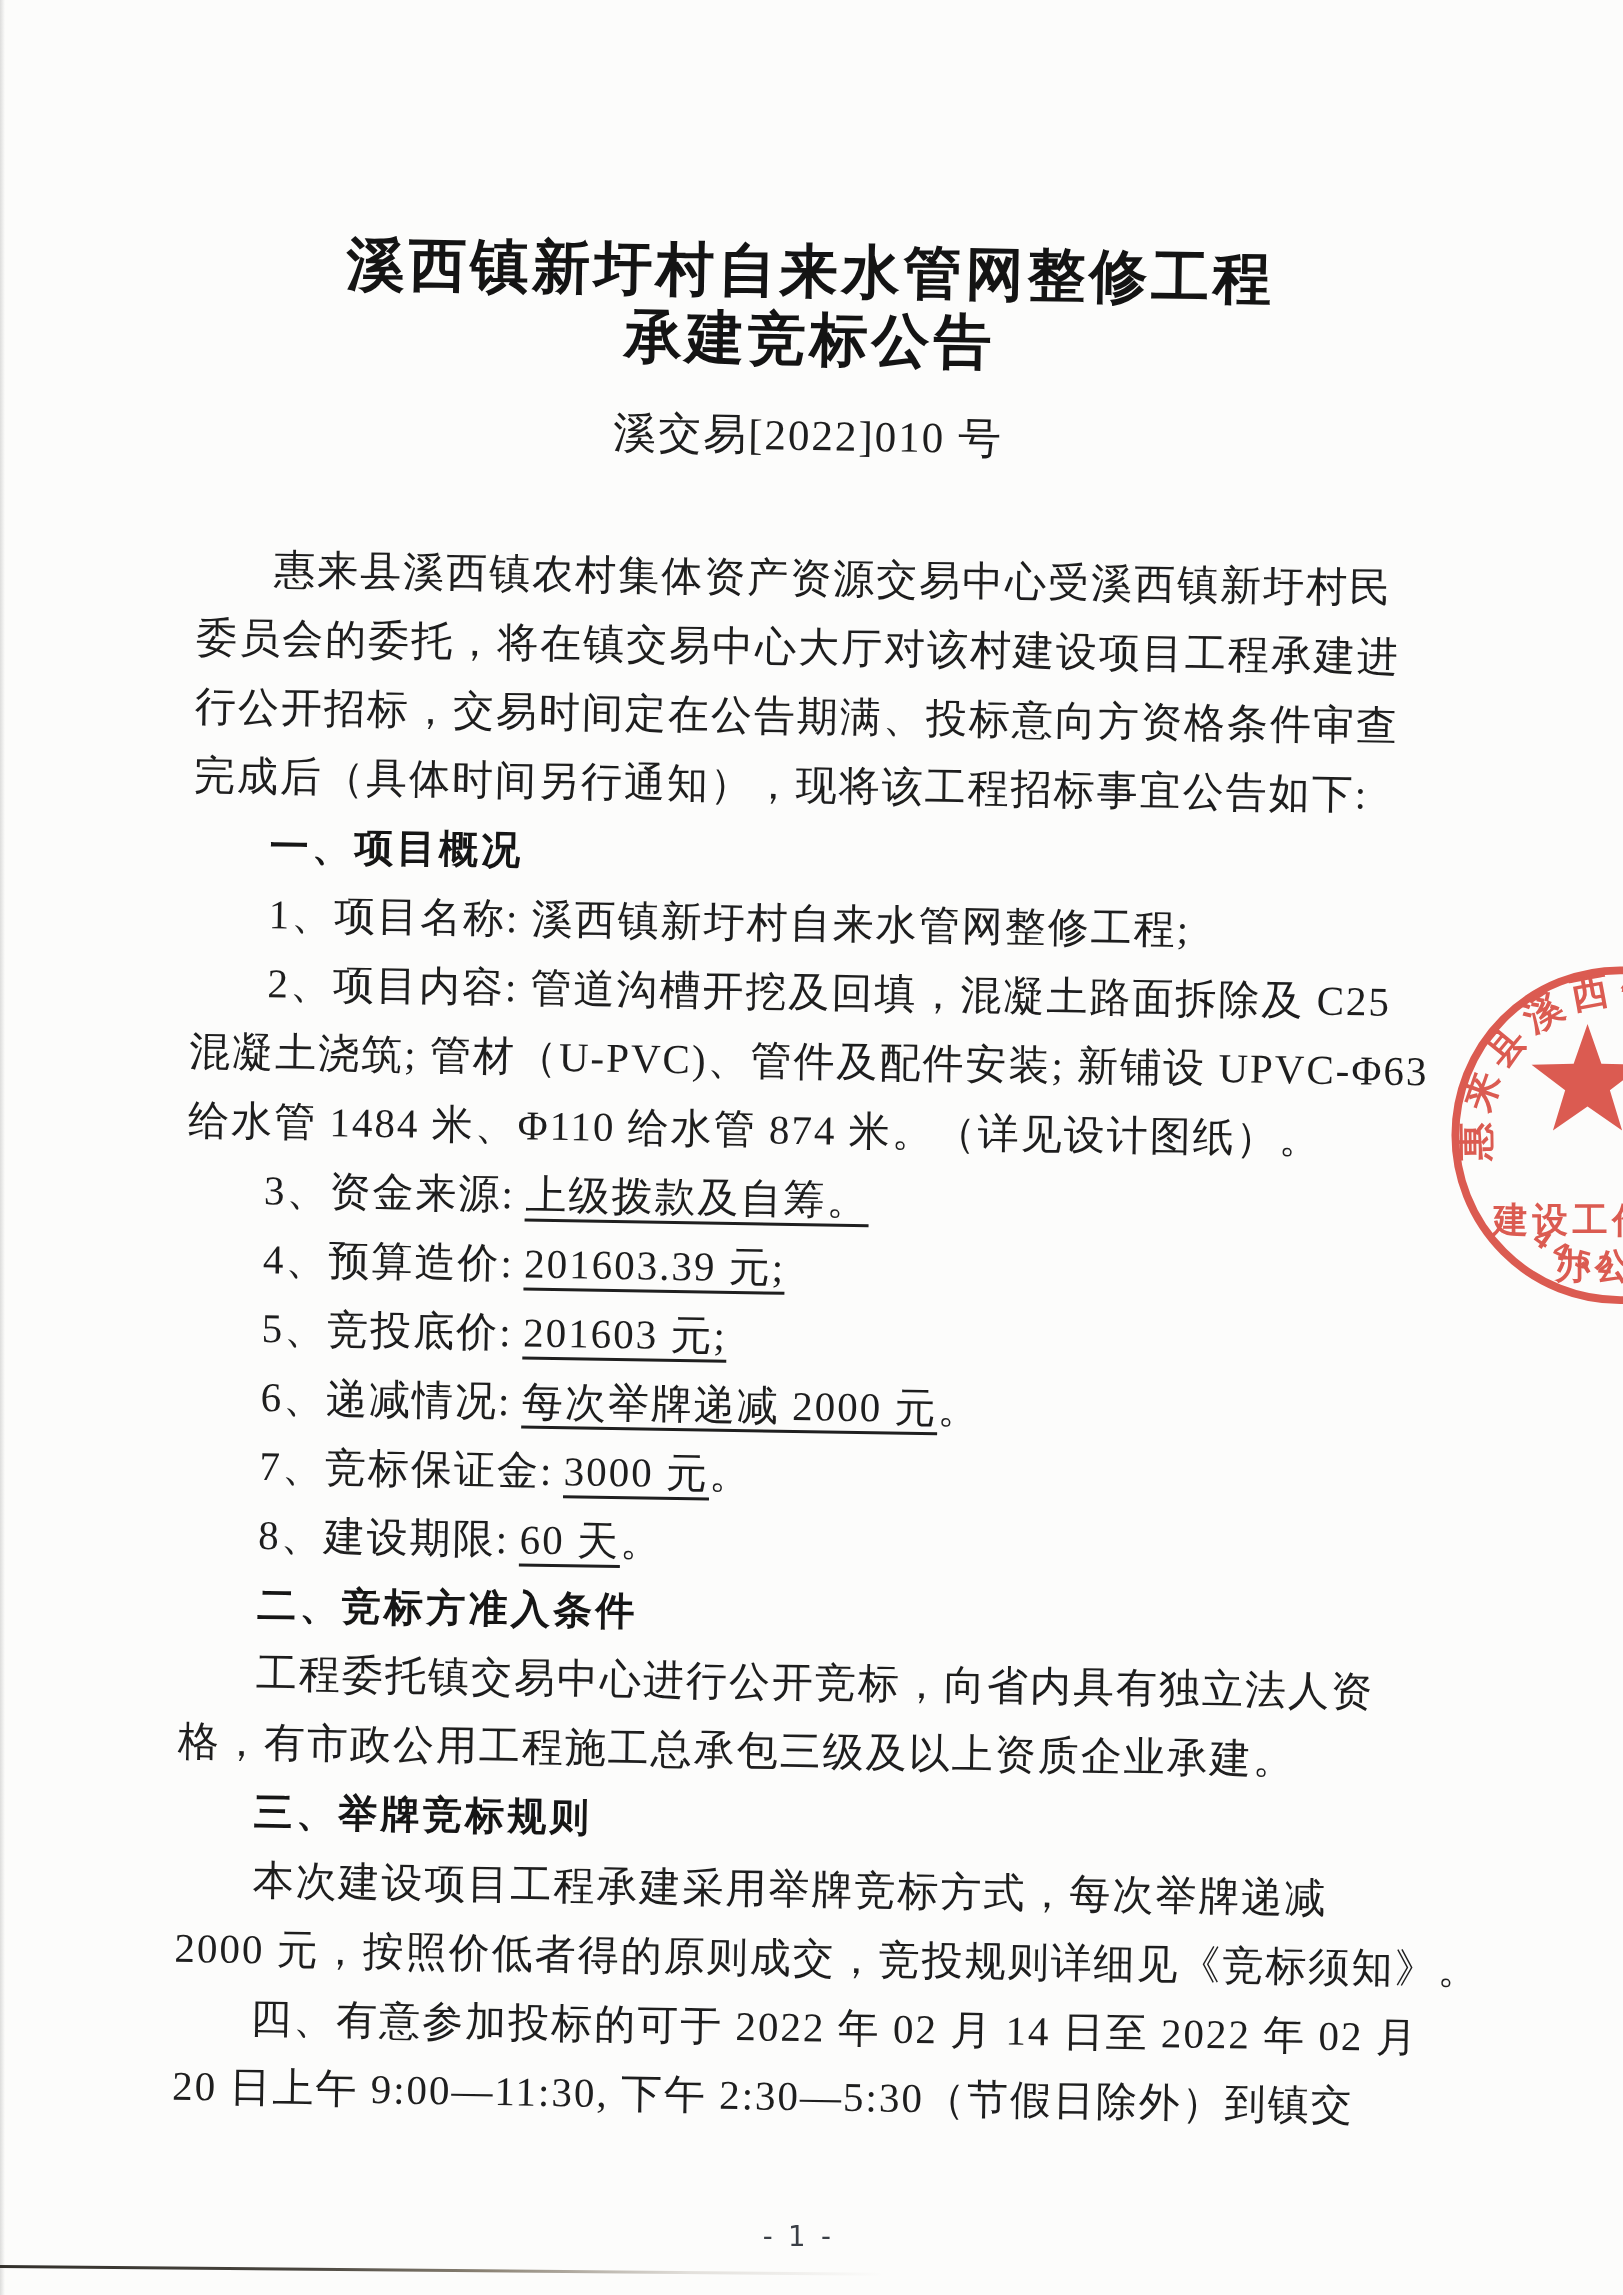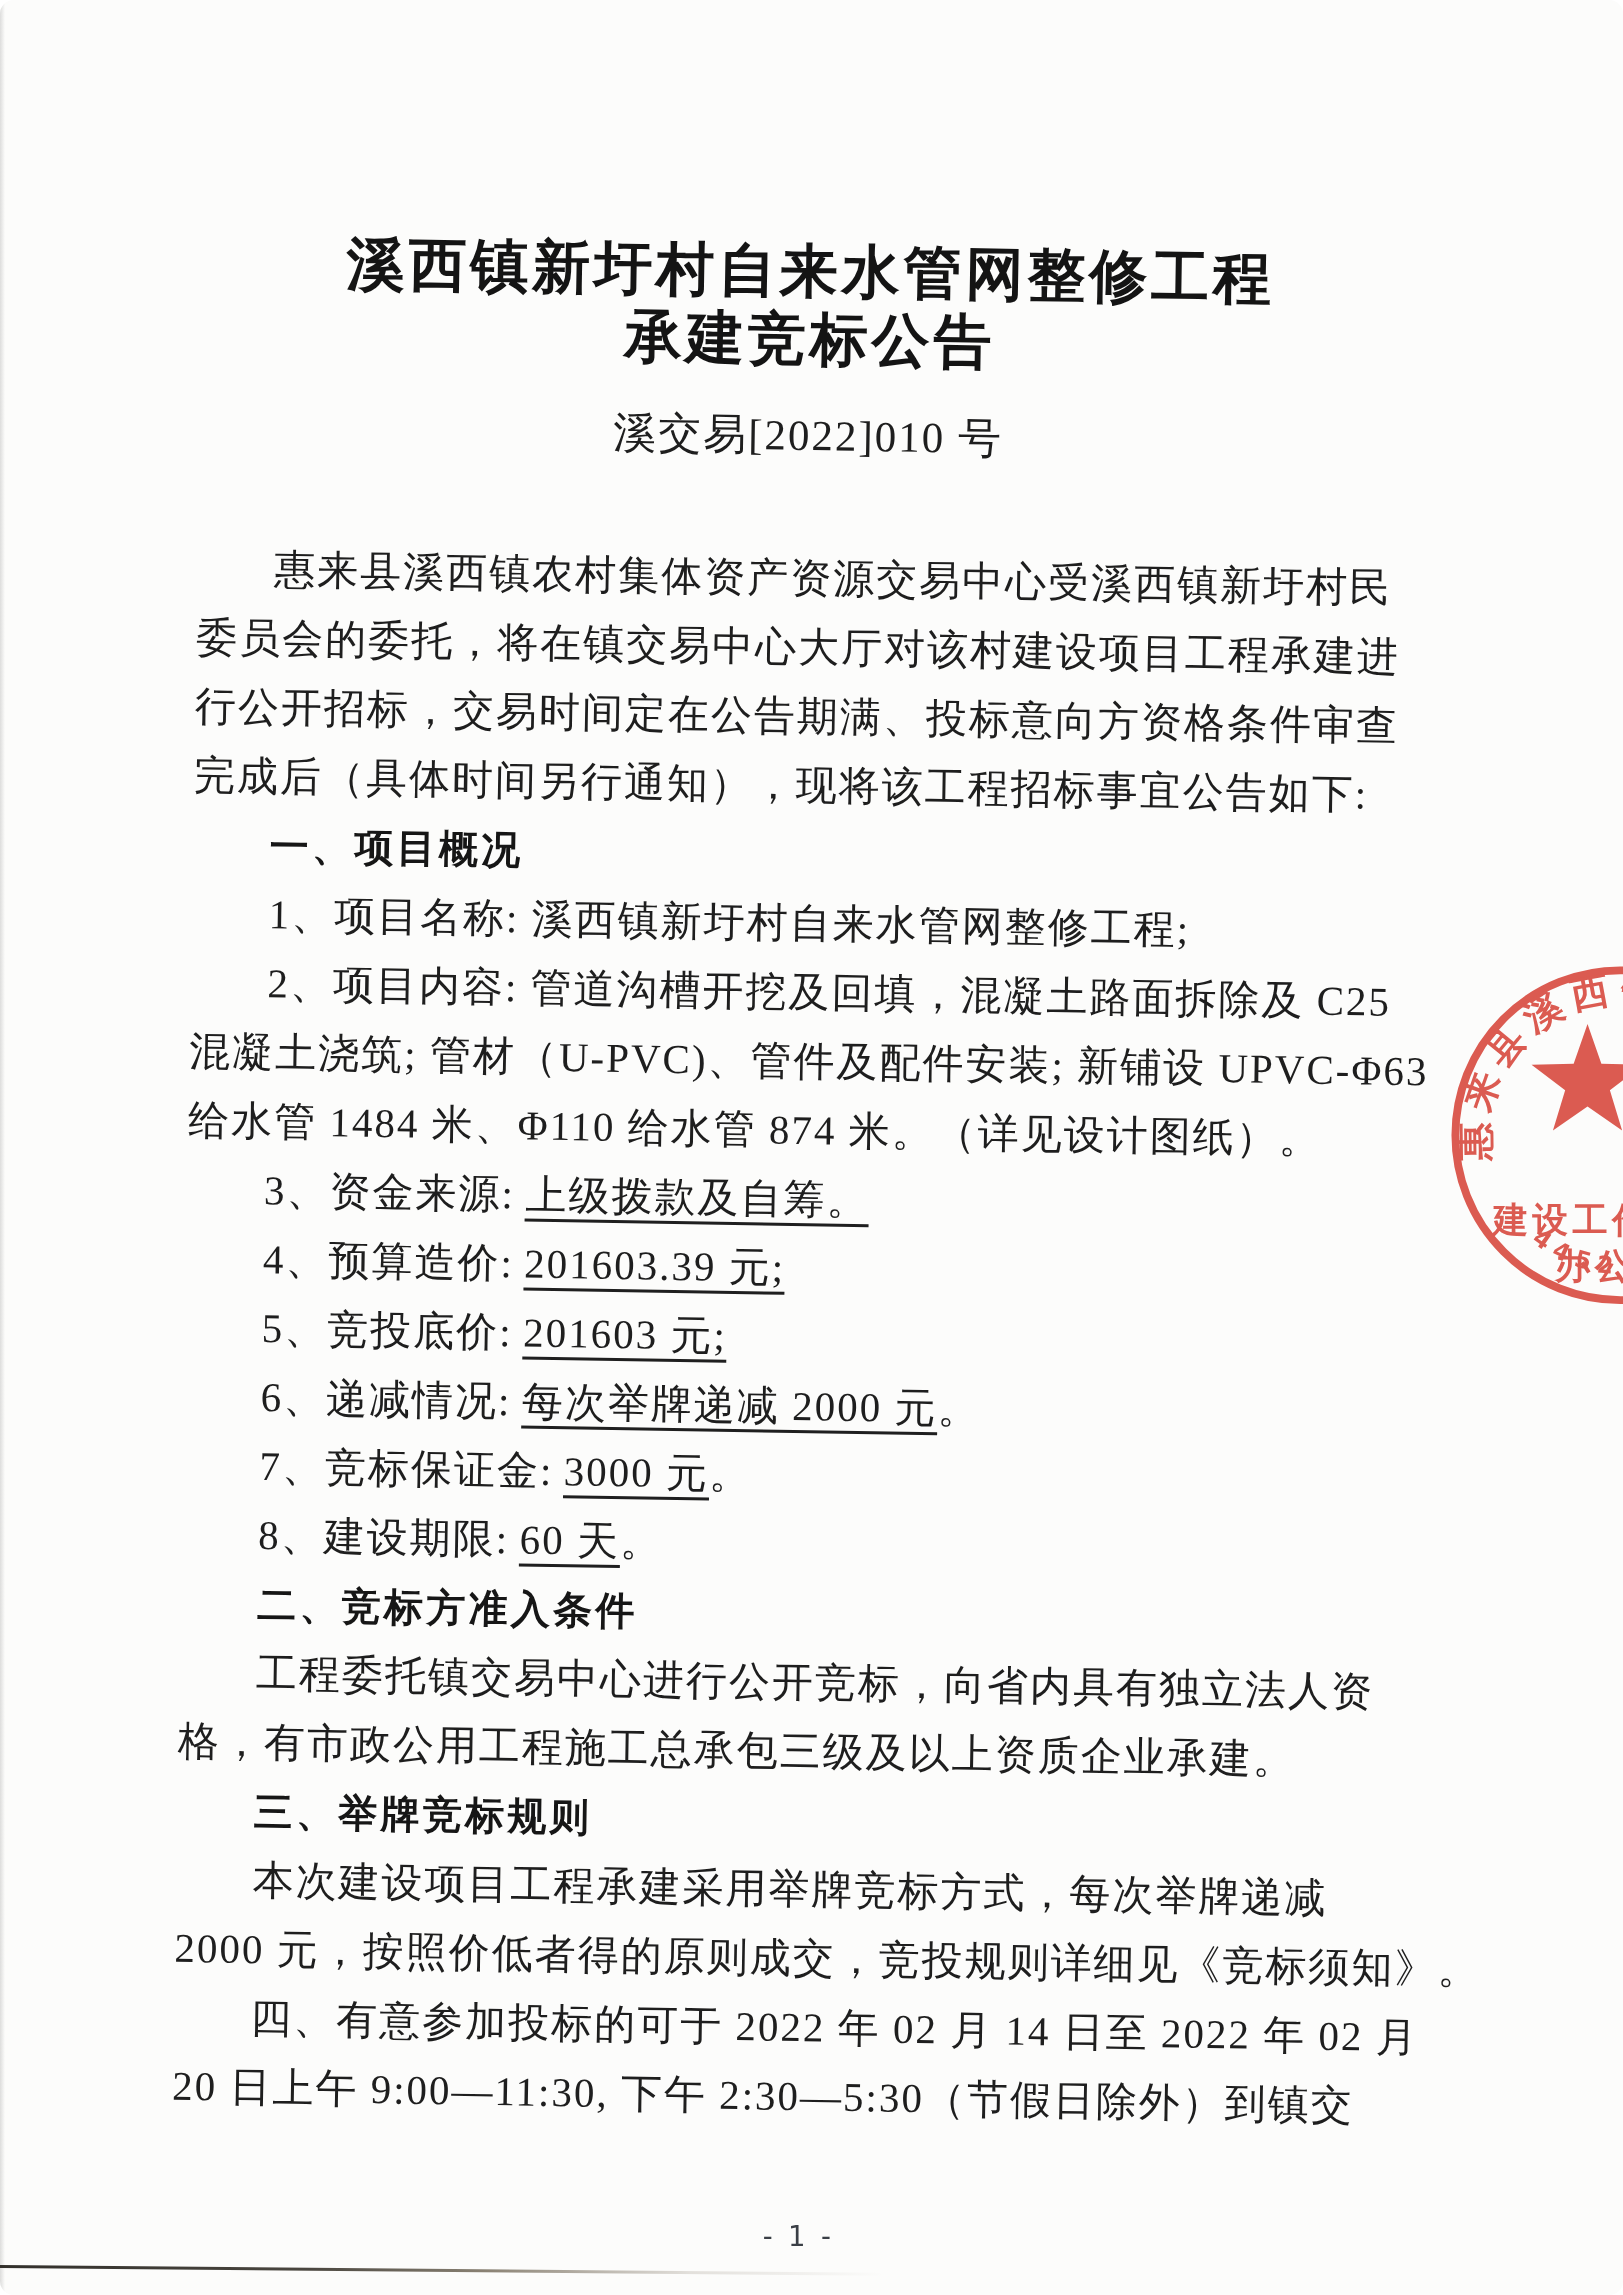--- a/index.html
+++ b/index.html
@@ -3,21 +3,20 @@
 <meta charset="utf-8">
 <style>
   html,body{margin:0;padding:0;}
   .page{
     position:relative;
     width:1623px;height:2295px;
     background:#fcfcfb;
     overflow:hidden;
     font-family:"Liberation Serif","DejaVu Serif",serif;
     color:#1e1e1e;
-    border-radius:14px;
   }
   .scan-edge-left{
     position:absolute;left:0;top:0;width:4.6px;height:100%;
     background:linear-gradient(to right,rgba(110,110,110,0.22),rgba(110,110,110,0));
   }
   .content{
     position:absolute;left:203px;top:228px;width:1217px;
     transform:rotate(0.95deg);
     transform-origin:0 0;
   }

